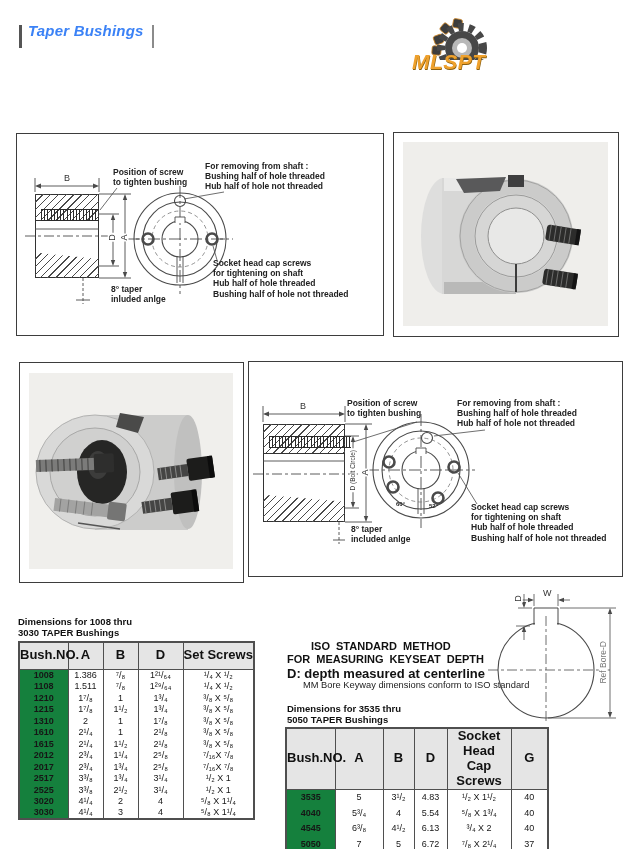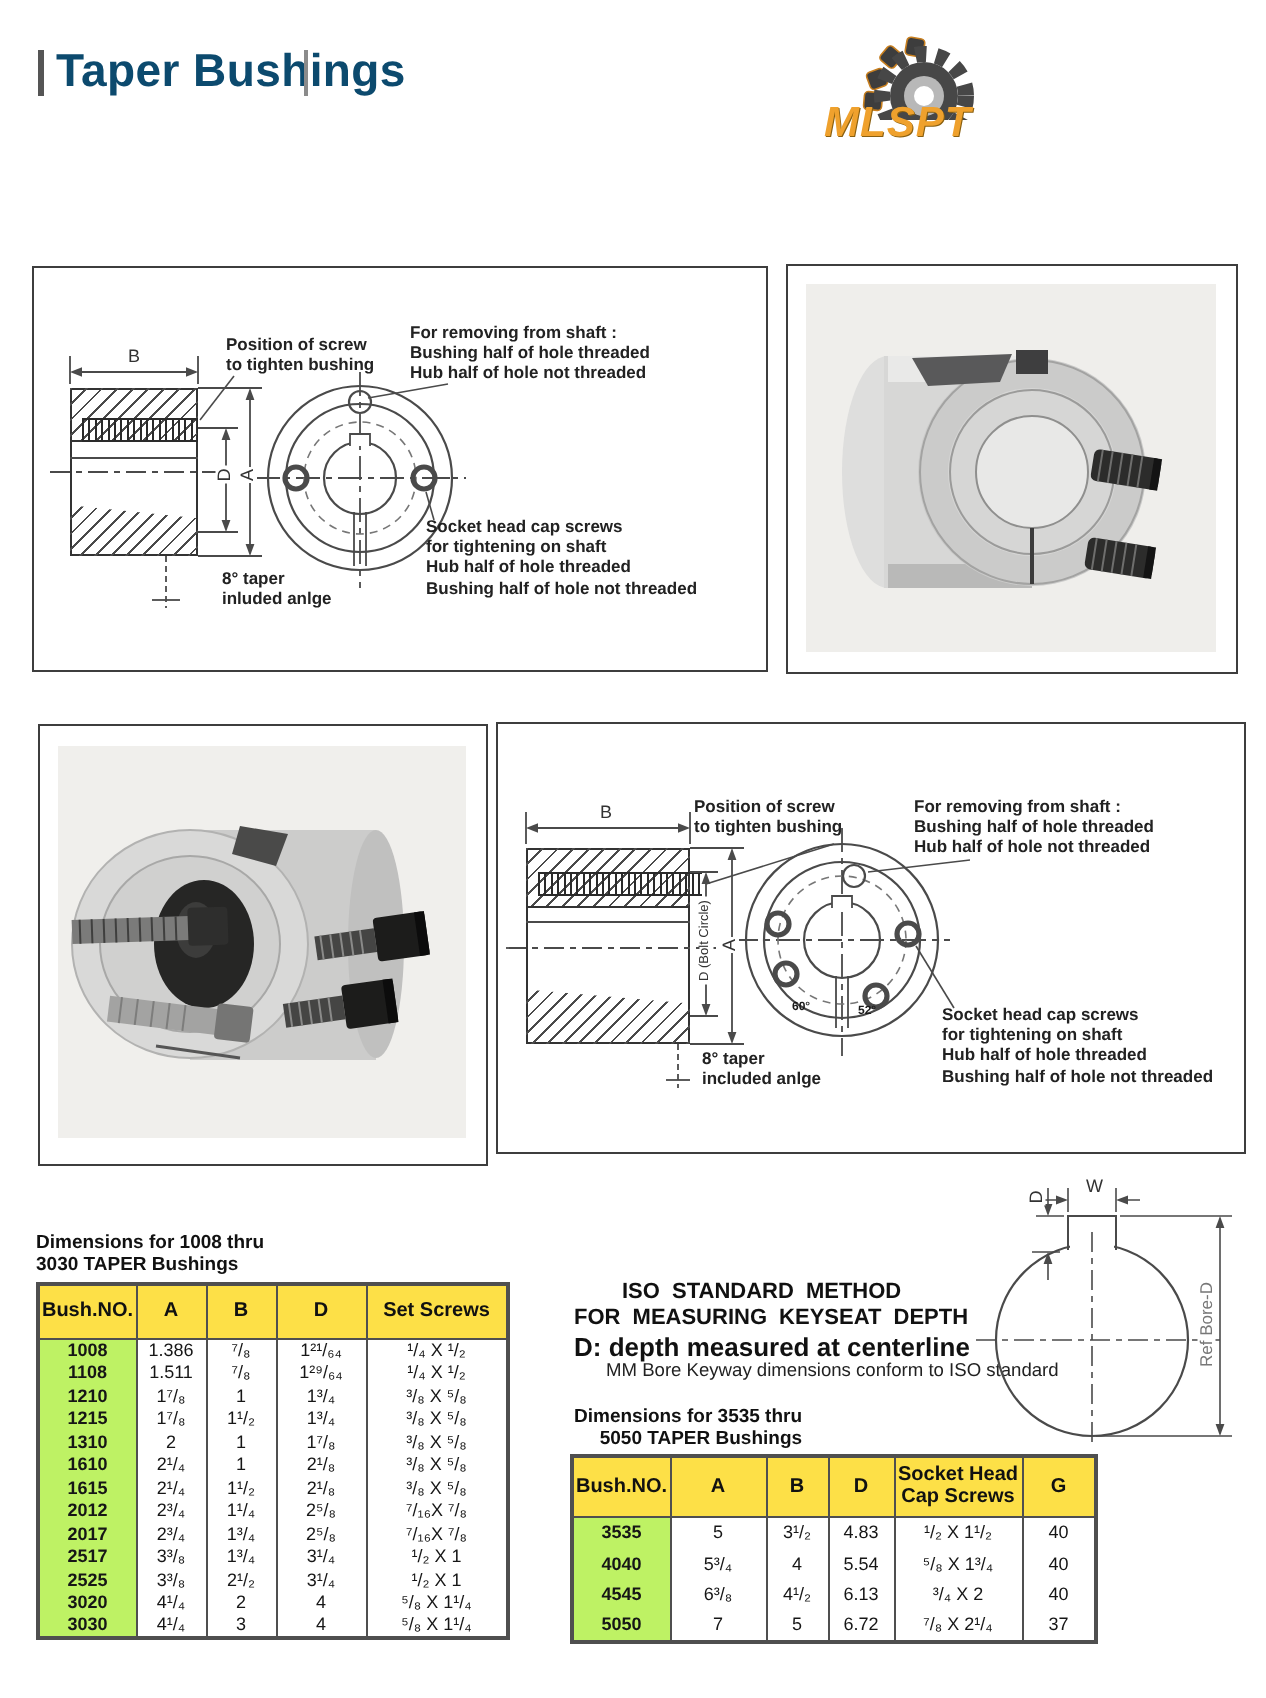--- a/index.html
+++ b/index.html
@@ -5,21 +5,21 @@
   * { margin:0; padding:0; box-sizing:border-box; }
   html,body { background:#fff; }
   .page {
     position:relative; width:633px; height:849px; background:#fff;
     font-family:"Liberation Sans", sans-serif; color:#1a1a1a; overflow:hidden;
   }
   .abs { position:absolute; }
 
   
   .title-bar { position:absolute; background:#555; }
-  .page-title { position:absolute; font-size:23px; font-weight:bold; color:#0c4a6e; letter-spacing:.2px; }
+  .page-title { position:absolute; font-size:15px; font-weight:bold; color:#3b82f6; letter-spacing:.2px;font-style:italic; }
   .logo-text { position:absolute; font-size:21px; font-weight:bold; font-style:italic;
                color:#efa12d; letter-spacing:.5px; text-shadow:0.5px 0.5px 0 #8a6010; }
 
   
   .frame { position:absolute; border:1.4px solid #3d3d3d; background:#fff; }
 
   
   .hatch { position:absolute;
     background:repeating-linear-gradient(135deg,#4a4a4a 0 1px,transparent 1px 5.5px);
   }
@@ -38,27 +38,27 @@
   
   .tbl-heading { position:absolute; font-size:9.5px; font-weight:bold; line-height:1.2;
                  white-space:pre-line; color:#111; }
   .iso1 { position:absolute; font-size:11px; font-weight:bold; color:#111; word-spacing:3px; }
   .iso3 { position:absolute; font-size:13px; font-weight:bold; color:#111; }
   .iso4 { position:absolute; font-size:9.3px; color:#222;padding-left:16px; }
 
   
   table.dimtable { position:absolute; border-collapse:collapse; table-layout:fixed;
                    border:2px solid #4f4f4f; background:#fff; }
-  .dimtable th { background:#fde047; border-bottom:1.5px solid #4f4f4f; font-size:10px;
+  .dimtable th { background:#e5e5e5; border-bottom:1.5px solid #4f4f4f; font-size:13px;
                  font-weight:bold; white-space:pre-line; text-align:center; vertical-align:middle;
                  color:#111; line-height:1.15; }
   .dimtable td { font-size:9px; text-align:center; vertical-align:middle; color:#161616; }
   .dimtable td, .dimtable th { border-left:1px solid #4f4f4f; padding:0; }
   .dimtable td:first-child, .dimtable th:first-child { border-left:none; }
-  .dimtable td.bush { background:#bef264; font-weight:bold; }
+  .dimtable td.bush { background:#15803d; font-weight:bold; }
   .t1 th { height:27px; }
   .t1 td { height:11.5px; }
   .t2 th { height:30px; }
   .t2 td { height:15.7px; }
 </style>
 </head>
 <body>
 
 <div class="page">
 
@@ -445,21 +445,21 @@
           <polygon points="54,38 51.8,44 56.2,44"></polygon>
         <polygon points="140,20 137.8,26 142.2,26"></polygon>
           <polygon points="140,130 137.8,124 142.2,124"></polygon>
       </g>
     </svg>
     <div class="dimletter" style="left:72px;top:1px;">W</div>
     <div class="dimletter rot" style="left:44px;top:6px;">D</div>
     <div class="dimletter rot" style="left:104px;top:70px;width:58px;text-align:center;color:#777;font-size:8.5px;">Ref Bore-D</div>
   </div>
 
-  <div class="tbl-heading" style="left:287px;top:703px;text-align:right;">Dimensions for 3535 thru
+  <div class="tbl-heading" style="left:287px;top:703px;">Dimensions for 3535 thru
 5050 TAPER Bushings</div>
 
   <table class="dimtable t2" style="left:285px;top:727px;width:262px;">
     <colgroup>
         <col style="width:49px">
         <col style="width:48px">
         <col style="width:31px">
         <col style="width:33px">
         <col style="width:64px">
         <col style="width:37px">

